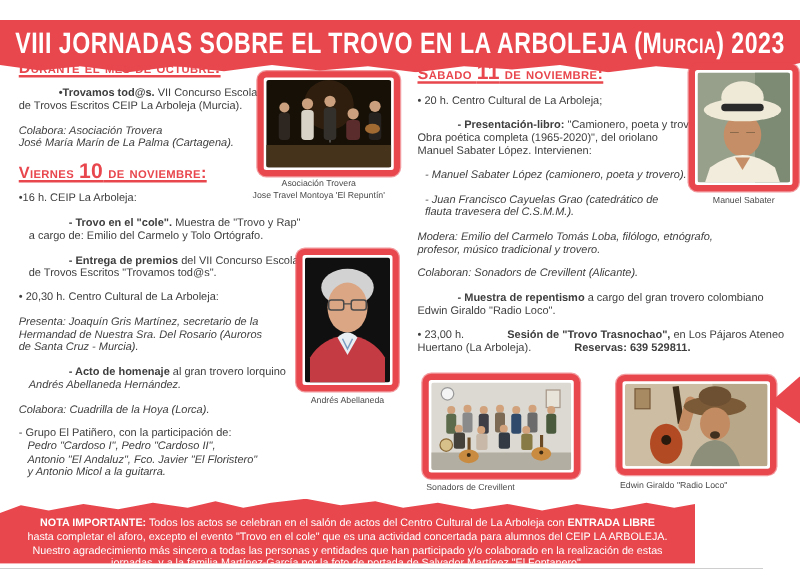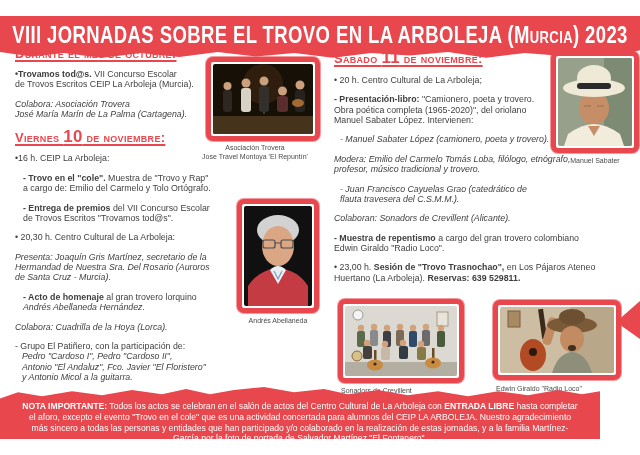--- a/index.html
+++ b/index.html
@@ -18,21 +18,21 @@
     position:absolute; left:0; top:16px; width:640px; height:44px; background:var(--red);
     clip-path:polygon(0 0,100% 0,100% 78%,96% 92%,92% 80%,87% 90%,82% 84%,76% 95%,70% 82%,64% 90%,58% 84%,52% 95%,46% 84%,40% 92%,34% 82%,28% 93%,22% 84%,16% 95%,10% 84%,5% 92%,0 82%);
     text-align:center;
   }
   .banner-top h1{
     display:inline-block; margin-top:5px; color:#fff; font-size:18.5px; font-weight:bold;
     font-variant:small-caps; letter-spacing:.4px; white-space:nowrap;
     transform:scaleY(1.28); transform-origin:top center;
   }
   .banner-bottom{
-    position:absolute; left:0; bottom:16px; width:600px; height:52px; background:var(--red);
+    position:absolute; left:0; bottom:4px; width:556px; height:52px; background:var(--red);
     clip-path:polygon(0 22%,3% 10%,7% 18%,12% 8%,17% 16%,22% 6%,27% 14%,31% 4%,35% 14%,39% 6%,44% 0,49% 10%,54% 4%,58% 14%,63% 6%,68% 16%,73% 8%,78% 18%,83% 8%,88% 16%,93% 6%,97% 14%,100% 8%,100% 100%,0 100%);
   }
   .nota{
     padding:14px 22px 0; color:#fff; font-size:8.6px; line-height:1.26; text-align:center;
   }
   .nota b{font-weight:bold;}
   .red-wedge{
     position:absolute; right:0; top:301px; width:24px; height:38px; background:var(--red);
     clip-path:polygon(100% 0,100% 100%,0 55%);
   }
@@ -42,21 +42,21 @@
   .col-right{left:334px; top:50px; width:300px;}
   h2.sec{
     color:var(--red); font-size:13px; font-weight:bold; font-variant:small-caps;
     letter-spacing:.3px; text-decoration:underline; text-decoration-thickness:1.5px;
     text-underline-offset:2px; margin-bottom:8px;
   }
   h2.sec .num{font-size:1.3em; line-height:1;}
   p.body{
     font-size:8.8px; line-height:1.18; white-space:pre-line; margin-bottom:9px;
   }
-  p.body b{font-weight:bold;}
+  p.body b{font-weight:bold;margin-left:32px;}
   p.body i, .italic{font-style:italic;}
   .ind{padding-left:8px;}
   .ind2{padding-left:6px;}
   .block{display:block;}
   .bind1{padding-left:7px;}
   .mb2{margin-bottom:2px;} .mb3{margin-bottom:3px;} .mb6{margin-bottom:6px;}
   .mb7{margin-bottom:7px;} .mb10{margin-bottom:10px;} .mb12{margin-bottom:12px;}
   .mb14{margin-bottom:14px;}
   
   .photo{
@@ -123,25 +123,25 @@
     </h2>
 
     <p class="body mb10"><span>• 20 h. Centro Cultural de La Arboleja;</span></p>
 
     <p class="body mb3"><b>- Presentación-libro:</b><span> "Camionero, poeta y trovero.
 Obra poética completa (1965-2020)", del oriolano
 Manuel Sabater López. Intervienen:</span></p>
 
     <p class="body italic ind2 mb2"><span>- Manuel Sabater López (camionero, poeta y trovero).</span></p>
 
+    <p class="body italic ind2 mb12"><span>- Juan Francisco Cayuelas Grao (catedrático de
+flauta travesera del C.S.M.M.).</span></p>
+
     <p class="body italic mb12"><span>Modera: Emilio del Carmelo Tomás Loba, filólogo, etnógrafo,
 profesor, músico tradicional y trovero.</span></p>
-
-    <p class="body italic ind2 mb12"><span>- Juan Francisco Cayuelas Grao (catedrático de
-flauta travesera del C.S.M.M.).</span></p>
 
     <p class="body italic mb12"><span>Colaboran: Sonadors de Crevillent (Alicante).</span></p>
 
     <p class="body mb12"><b>- Muestra de repentismo</b><span> a cargo del gran trovero colombiano
 Edwin Giraldo "Radio Loco".</span></p>
 
     <p class="body"><span>• 23,00 h. </span><b>Sesión de "Trovo Trasnochao",</b><span> en Los Pájaros Ateneo
 Huertano (La Arboleja). </span><b>Reservas: 639 529811.</b></p>
   </div>
 

